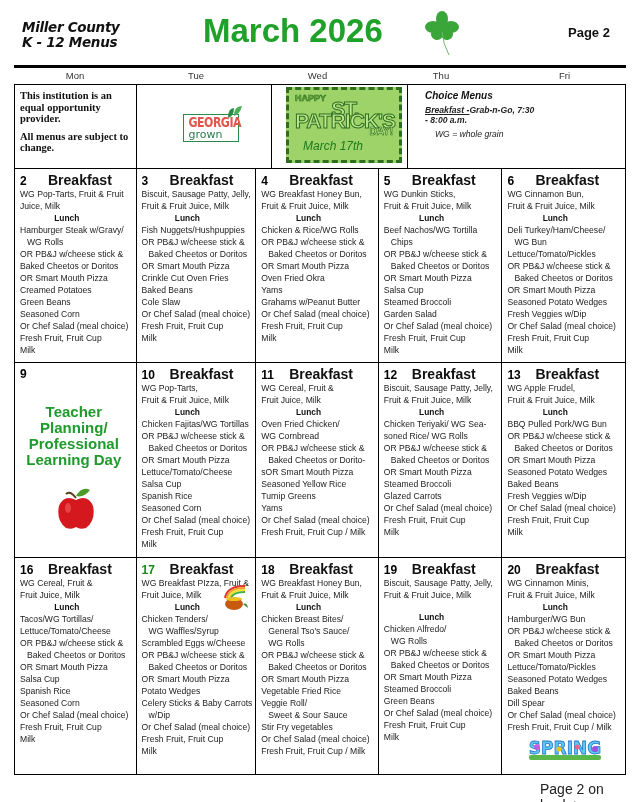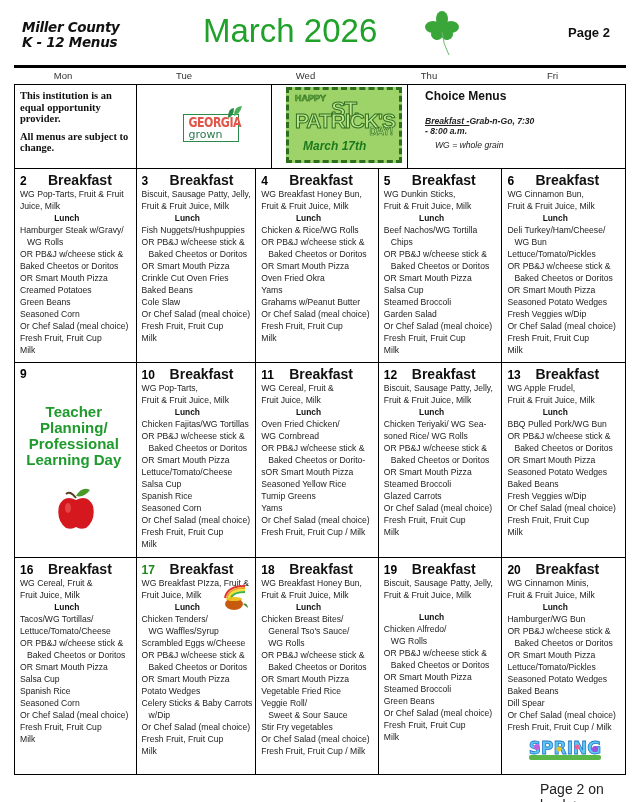--- a/index.html
+++ b/index.html
@@ -1,26 +1,26 @@
 <!DOCTYPE html>
 <html><head>
   <meta charset="utf-8">
   <style>
     * { box-sizing: border-box; margin: 0; padding: 0; }
     html, body { width: 634px; height: 802px; background: #ffffff; overflow: hidden; }
     body { position: relative; font-family: "Liberation Sans", sans-serif; color: #1a1a1a; }
 
     .header-org { position: absolute; left: 22px; top: 20px; font-family: "DejaVu Sans", sans-serif; font-weight: 900; font-style: italic; font-size: 13.5px; line-height: 15px; color: #111; letter-spacing: -0.3px; }
-    .header-title { position: absolute; left: 203px; top: 12px; font-family: "Liberation Sans", sans-serif; font-weight: normal; font-size: 33px; color: #1fa12a; letter-spacing: 0px; }
+    .header-title { position: absolute; left: 203px; top: 12px; font-family: "Liberation Sans", sans-serif; font-weight: bold; font-size: 33px; color: #1fa12a; letter-spacing: 0px; }
     .shamrock { position: absolute; left: 424px; top: 10px; width: 36px; height: 46px; }
     .header-page { position: absolute; left: 568px; top: 25px; font-family: "Liberation Sans", sans-serif; font-weight: bold; font-size: 13px; color: #111; }
 
     .rule { position: absolute; left: 14px; top: 65px; width: 612px; height: 3px; background: #000; }
 
-    .dayrow { position: absolute; left: 2px; top: 69px; width: 612px; height: 15px; display: flex; }
+    .dayrow { position: absolute; left: 14px; top: 69px; width: 612px; height: 15px; display: flex; }
     .dayname { font-family: "Liberation Sans", sans-serif; font-size: 9.5px; color: #333; text-align: center; line-height: 14px; }
 
     .grid { position: absolute; left: 14px; top: 84px; width: 612px; border: 1.3px solid #000; }
     .row { display: flex; border-bottom: 1.3px solid #000; }
     .row:last-child { border-bottom: none; }
     .cell { border-right: 1.3px solid #000; padding: 5px 4px 2px 5px; position: relative; overflow: hidden; font-family: "Liberation Sans", sans-serif; font-size: 8.6px; line-height: 12px; color: #222; }
     .cell:last-child { border-right: none; }
     .c0 { width: 122px; } .c1 { width: 120px; } .c2 { width: 123px; } .c3 { width: 124px; } .c4 { width: 123px; }
 
     .r0 { height: 84px; gap: 12px; } .r1 { height: 194px; } .r2 { height: 195px; } .r3 { height: 216px; }
@@ -40,23 +40,23 @@
     .ga-wrap { display: flex; align-items: center; justify-content: center; height: 100%; }
     .ga-logo { border: 1.5px solid #2a8a4a; padding: 2px 5px 0; text-align: left; position: relative; width: 56px; }
     .ga-top { color: #e0574a; font-family: "DejaVu Sans", sans-serif; font-size: 11px; font-weight: bold; letter-spacing: -0.5px; line-height: 11px; transform: scaleY(1.25); }
     .ga-bot { color: #2a7a4a; font-family: "DejaVu Sans", sans-serif; font-size: 11px; line-height: 13px; }
     .ga-leaf { position: absolute; right: -4px; top: -9px; }
 
     .stpat { position: absolute; left: 2px; top: 2px; width: 116px; height: 76px; background: #9ed36a; border: 3px dashed #2d6e1f; }
     .stpat-happy { position: absolute; left: 6px; top: 2px; font-size: 9px; font-weight: bold; color: #7cbf4a; -webkit-text-stroke: 0.6px #2d6e1f; }
     .stpat-main { position: absolute; left: 4px; top: 13px; width: 104px; text-align: center; font-size: 21px; font-weight: bold; color: #bde68c; -webkit-text-stroke: 1px #2d6e1f; letter-spacing: -1px; }
     .stpat-day { position: absolute; right: 6px; top: 36px; font-size: 10px; font-weight: bold; color: #bde68c; -webkit-text-stroke: 0.6px #2d6e1f; }
-    .stpat-date { position: absolute; left: 14px; top: 50px; font-style: italic; font-weight: bold; font-size: 12px; color: #1c7a1c; }
-
-    .choice-title { font-weight: bold; font-size: 12px; color: #111; margin-bottom: 14px; }
+    .stpat-date { position: absolute; left: 14px; top: 50px; font-style: italic; font-weight: normal; font-size: 12px; color: #1c7a1c; }
+
+    .choice-title { font-weight: bold; font-style: italic; font-size: 10px; color: #111; margin-bottom: 3px; }
     .choice-bk { font-weight: bold; font-style: italic; font-size: 8.6px; line-height: 10px; }
     .choice-bk u { text-decoration: underline; }
     .choice-wg { font-style: italic; font-size: 8.6px; padding-left: 10px; margin-top: 3px; }
 
     .teacher { text-align: center; color: #1f9a2c; font-weight: bold; font-size: 15px; line-height: 16px; margin-top: 24px; padding-right: 4px; }
     .apple { display: block; margin: 18px auto 0; }
 
     .pot { position: absolute; right: 6px; top: 26px; }
     .spring { display: block; margin: 4px 0 0 22px; }
 

